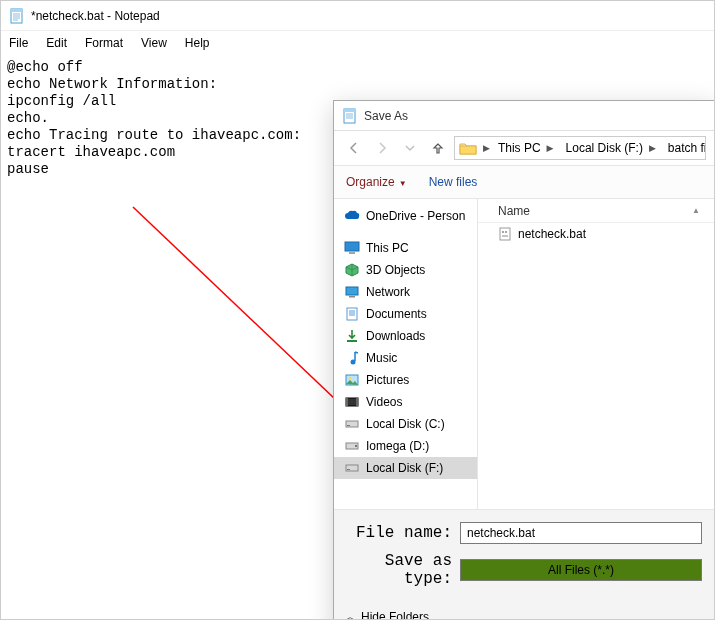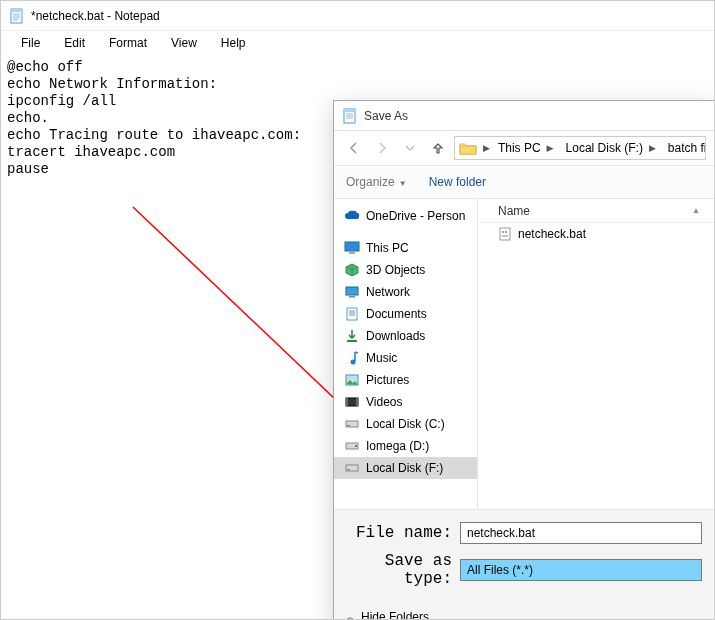--- a/index.html
+++ b/index.html
@@ -19,22 +19,22 @@
     align-items: center;
     height: 30px;
     padding: 0 8px;
     background: #fff;
     border-bottom: 1px solid #eee;
   }
   .np-title .icon { margin-right: 6px; }
   .np-title span.title-text { color: #000; font-size: 12px; }
   .np-menu {
     display: flex;
-    gap: 8px;
-    padding: 2px 12px 4px;
+    gap: 2px;
+    padding: 2px 0 4px;
     font-size: 12px;
   }
   .np-menu .menu-item { padding: 3px 8px; cursor: default; }
   .np-editor {
     font-family: Consolas, "Courier New", monospace;
     font-size: 14px;
     line-height: 17px;
     padding: 2px 6px;
     white-space: pre;
     color: #000;
@@ -91,21 +91,21 @@
   .toolbar {
     display:flex; align-items:center;
     height: 34px;
     padding: 0 12px;
     border-top: 1px solid #e6e6e6;
     border-bottom: 1px solid #e6e6e6;
     background: #fcfcfc;
     font-size: 12px;
     gap: 22px;
   }
-  .toolbar .org { color: #737373; }
+  .toolbar .org { color: #7f1d1d; }
   .toolbar .org .chev { font-size:8px; padding-left:4px; }
   .toolbar .newf { color:#1a4ea1; }
   .middle { flex:1; display:flex; overflow:hidden; }
   .tree {
     width:144px;
     border-right:1px solid #e6e6e6;
     background:#fff;
     padding: 6px 0;
     overflow:hidden;
     font-size:12px;
@@ -129,21 +129,21 @@
     padding: 12px 12px 10px 12px;
     background:#f4f4f4;
     display:flex; flex-direction:column; gap:8px;
   }
   .field-row { display:flex; align-items:center; gap:8px;}
   .field-row .lbl { width:106px; text-align:right; font-size:16px;font-family:Liberation Mono, monospace;}
   .field-row input, .field-row .combo {
     flex:1; height:22px; border:1px solid #7a7a7a;
     font-size:12px; padding: 0 6px; background:#fff;
   }
-  .field-row .combo { background:#7dd3fc; display:flex; align-items:center;}
+  .field-row .combo { background:#4d7c0f; display:flex; align-items:center;justify-content:center;}
   .hide-row { display:flex; align-items:center; gap:6px; padding-top:14px; }
   .hide-row .chev { font-size:9px;}
   
   svg { display:block; }
   .arrow-svg { position:absolute; left:128px; top:202px; pointer-events:none; }
 </style>
 </head>
 <body>
 
 <div class="np-title">
@@ -235,21 +235,21 @@
           <span class="chev">▶</span>
         </span>
       <span class="crumb">
           <span>batch files</span>
         </span>
     </div>
   </div>
 
   <div class="toolbar">
     <span class="org"><span>Organize</span><span class="chev">▼</span></span>
-    <span class="newf">New folder</span>
+    <span class="newf">New files</span>
   </div>
 
   <div class="middle">
     <div class="tree">
       <div class="tnode">
         <span class="ticon">
             <svg width="16" height="12" viewBox="0 0 16 12">
               <path d="M4 9 Q1 9 1 6 Q1 3 4 3 Q5 0 9 1 Q12 0 13 3 Q16 3 15 7 Q15 9 12 9 Z" fill="#0a64bc"></path>
             </svg>
           </span>

